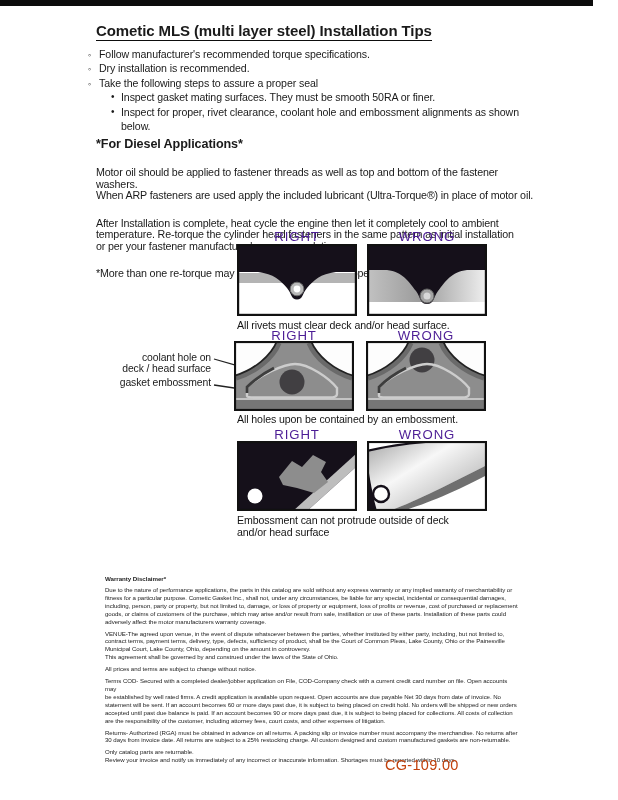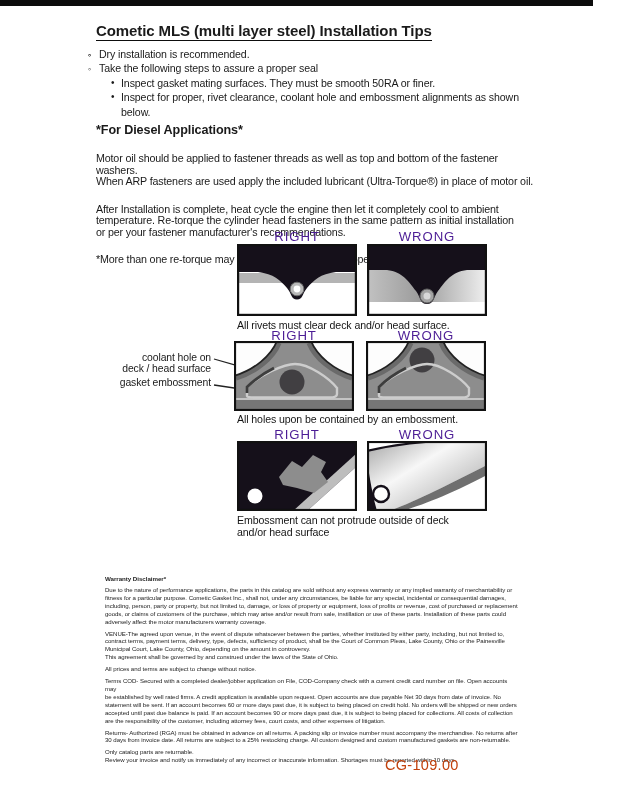--- a/index.html
+++ b/index.html
@@ -50,21 +50,21 @@
   .page-code{left:385px;top:757px;font-size:14.5px;letter-spacing:0.3px;color:#c2410c;}
 </style>
 </head>
 <body>
 
 <div class="abs top-edge"></div>
 
 <div class="abs content">
   <h1 class="title"><span>Cometic MLS (multi layer steel) Installation Tips</span></h1>
   <ul class="tips">
-    <li><span class="m1">◦</span></li>
+    <li><span class="m1">◦</span><span>Follow manufacturer's recommended torque specifications.</span></li>
     <li><span class="m1">◦</span><span>Dry installation is recommended.</span></li>
     <li><span class="m1">◦</span><span>Take the following steps to assure a proper seal</span></li>
     <li class="sub"><span class="m2">•</span><span>Inspect gasket mating surfaces.  They must be smooth 50RA or finer.</span></li>
     <li class="sub"><span class="m2">•</span><span>Inspect for proper, rivet clearance, coolant hole and embossment alignments as shown below.</span></li>
   </ul>
   <h2 class="diesel-heading">*For Diesel Applications*</h2>
   <p class="body">Motor oil should be applied to fastener threads as well as top and bottom of the fastener washers.
 When ARP fasteners are used apply the included lubricant (Ultra-Torque®) in place of motor oil.</p>
   <p class="body">After Installation is complete, heat cycle the engine then let it completely cool to ambient
 temperature. Re-torque the cylinder head fasteners in the same pattern as initial installation

